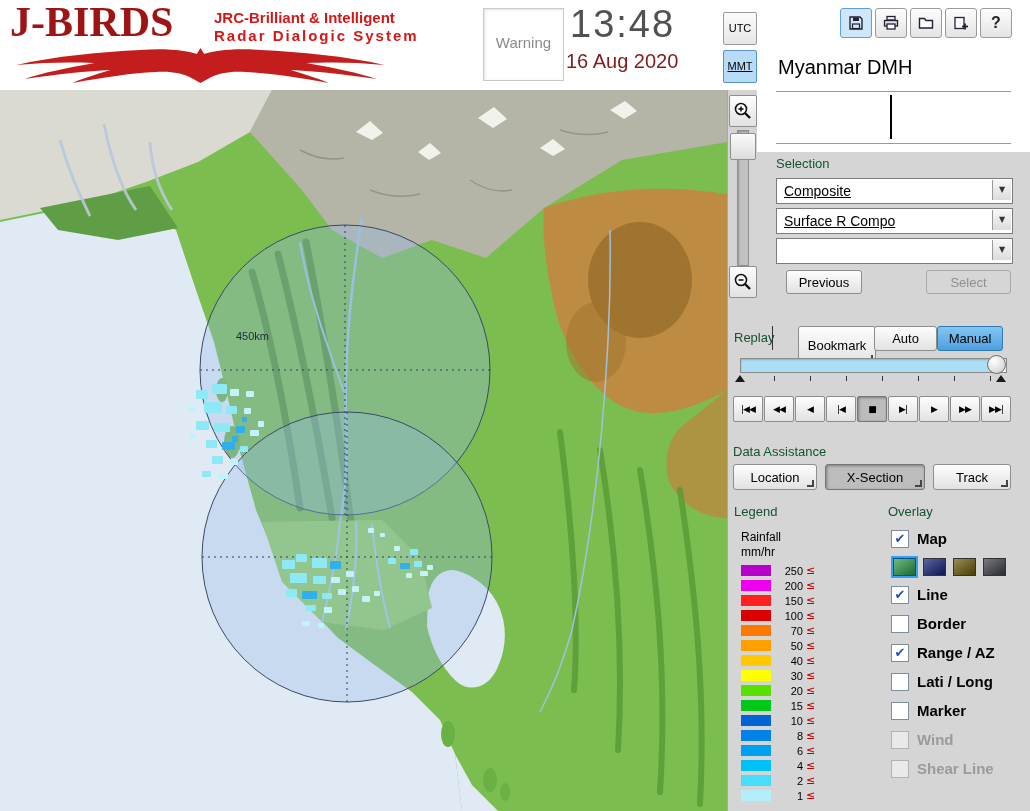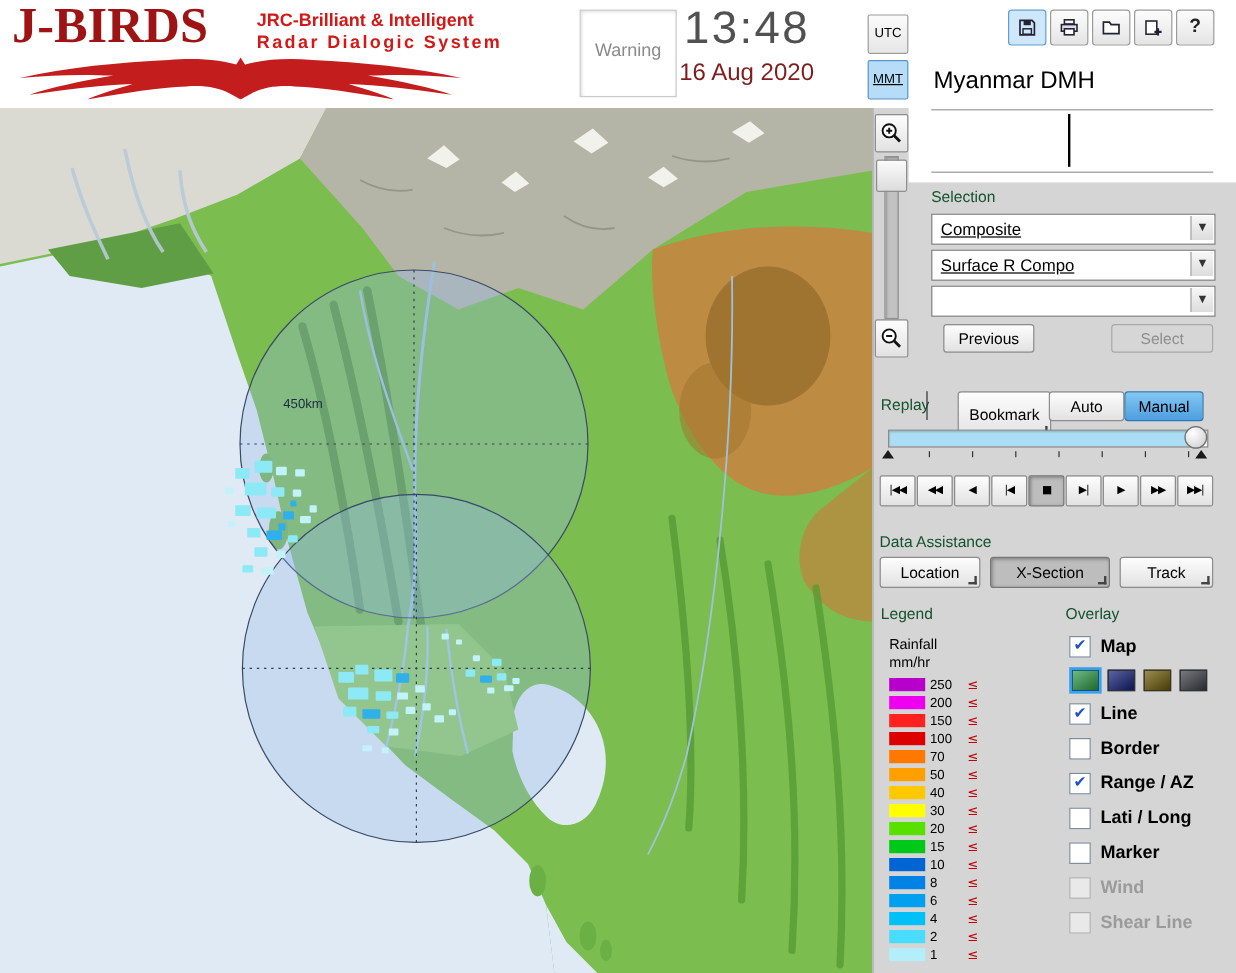--- a/index.html
+++ b/index.html
@@ -85,21 +85,21 @@
   .grip::after{content:"";position:absolute;right:2px;bottom:2px;width:5px;height:5px;
                border-right:2px solid #444;border-bottom:2px solid #444;}
   #btn-location{left:5px;top:374px;width:84px;height:26px;}
   #btn-xsection{left:97px;top:374px;width:100px;height:26px;}
   #btn-track{left:205px;top:374px;width:78px;height:26px;}
   #legend-label{left:6px;top:414px;}
   #legend-title{left:13px;top:440px;font-size:12px;line-height:15px;}
   #legend-rows{left:13px;top:473px;}
   .lg-row{display:flex;align-items:center;height:15px;}
   .lg-swatch{width:30px;height:11px;display:inline-block;}
-  .lg-val{width:28px;font-size:11px;margin-left:4px;}
+  .lg-val{width:28px;text-align:right;font-size:11px;margin-left:4px;}
   .lg-lte{font-size:11px;color:#c00000;margin-left:3px;font-family:"DejaVu Sans",sans-serif;}
   #overlay-label{left:160px;top:414px;}
   #overlay-list{left:163px;top:434px;width:140px;}
   .ov-row{height:29px;display:flex;align-items:center;}
   .cbox{width:16px;height:16px;background:#fff;border:1px solid #7d8d9d;flex:none;
         display:inline-flex;align-items:center;justify-content:center;}
   .cbox.dis{border-color:#b2b2b2;background:#e9e9e9;}
   .check{color:#2050c8;font-size:13px;font-weight:bold;line-height:1;font-family:"DejaVu Sans",sans-serif;}
   .ov-label{margin-left:8px;font-size:15px;font-weight:bold;white-space:nowrap;color:#000;}
   .dis .ov-label{color:#9b9b9b;}

